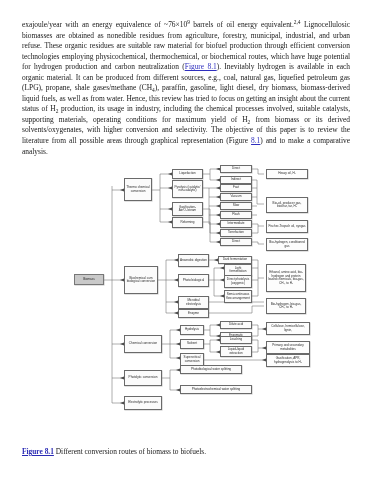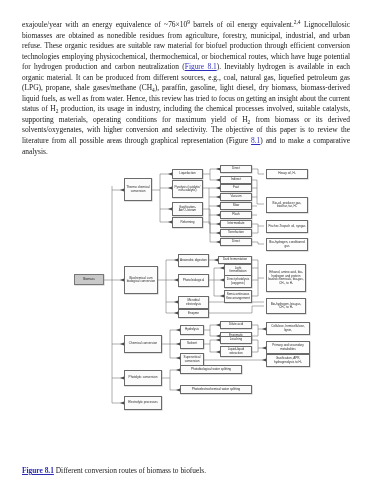--- a/index.html
+++ b/index.html
@@ -24,21 +24,21 @@
     text-align:justify;
     letter-spacing:-0.01px;
     color:#181818;
   }
   .para sup{font-size:5.4px;vertical-align:super;line-height:0;}
   .para sub{font-size:5.4px;vertical-align:sub;line-height:0;}
   .lnk{color:#2f2fbe;text-decoration:underline;}
   
   .caption{
     position:absolute;
-    left:22px;top:466px;width:330px;
+    left:22px;top:447px;width:330px;
     font-size:7.4px;line-height:10px;
     color:#181818;
   }
   .caption .cap-lab{
     color:#2a2ab4;font-weight:bold;text-decoration:underline;
   }
   
   .figure{
     position:absolute;
     left:0px;top:168px;

